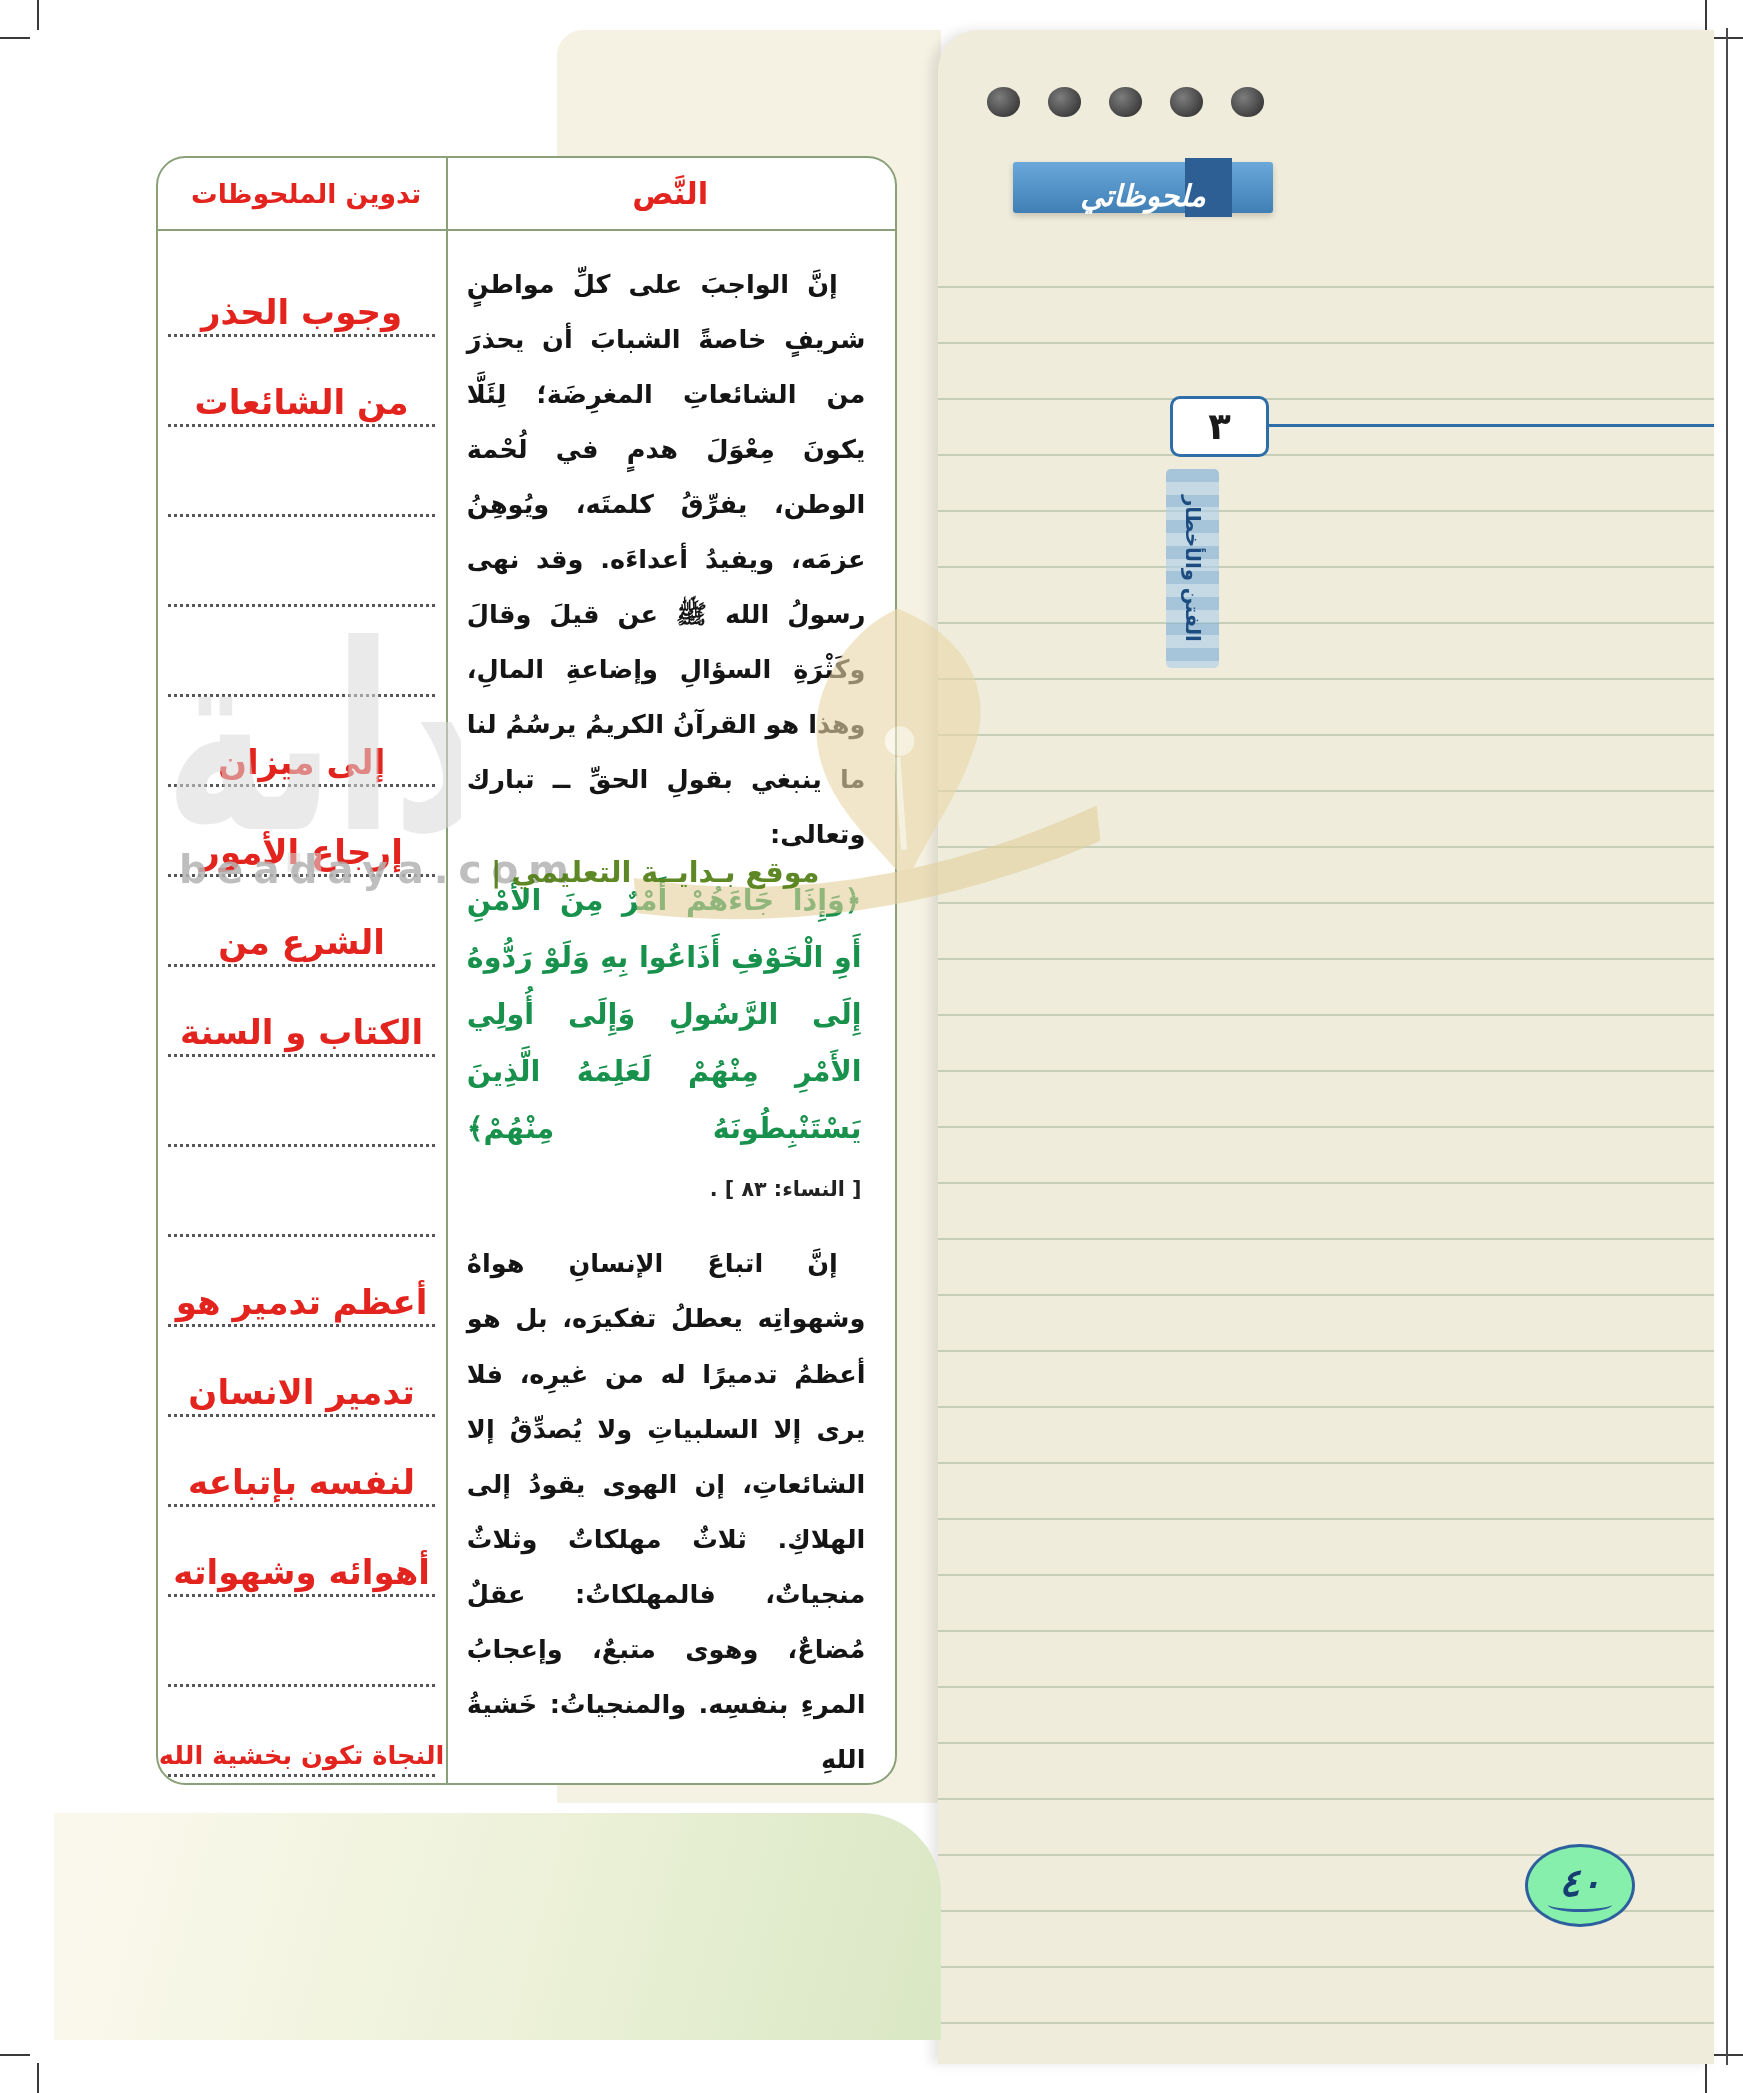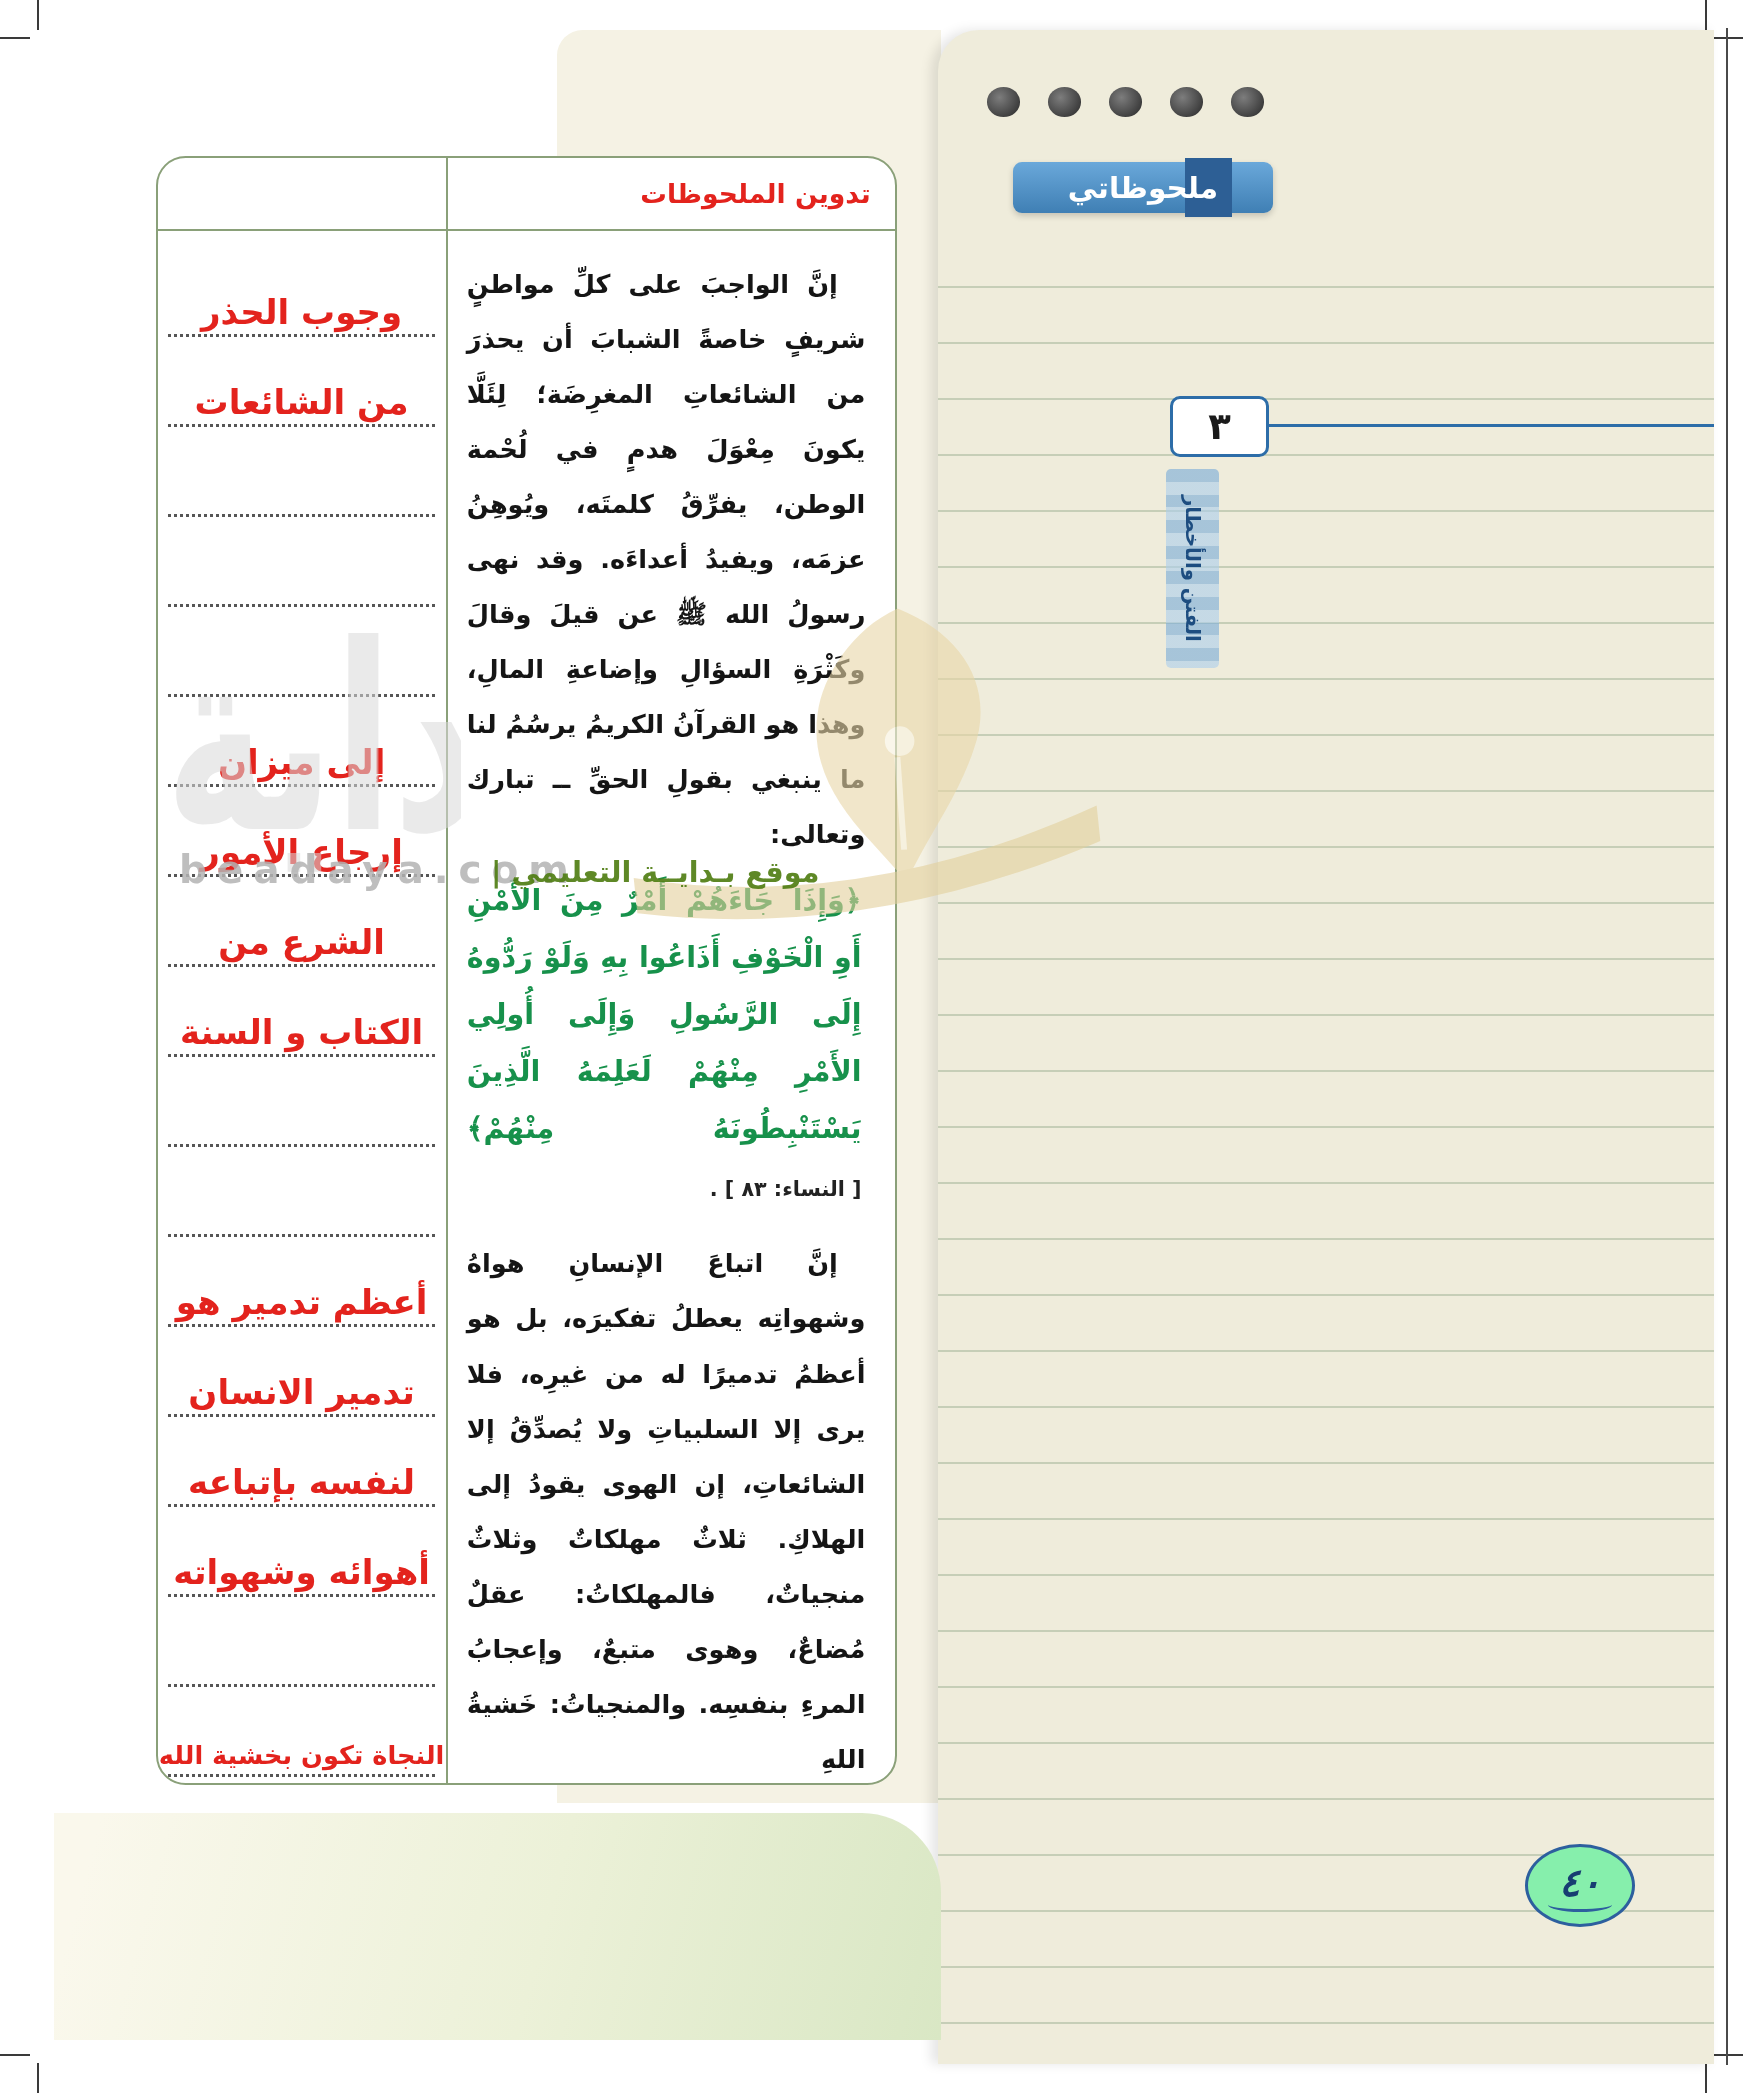--- a/index.html
+++ b/index.html
@@ -33,23 +33,24 @@
   }
   .hole {
     position:absolute; width:33px; height:29.6px; border-radius:50%;
     background:radial-gradient(circle at 38% 35%, #7d7d7d, #3c3c3c 75%);
   }
 
   
   .notes-ribbon {
     position:absolute; left:1013px; top:162px; width:260px; height:51px;
     background:linear-gradient(to bottom, #6aa8da, #3f7fb4);
-    display:flex; align-items:center; justify-content:center;
-    border-radius:9px;
+    display:flex; align-items:flex-end; justify-content:center;
+    border-radius:3px;
     box-shadow:0 3px 5.9px rgba(0,0,0,.18);
+    font-style:italic;
   }
   .notes-ribbon .fold {
     position:absolute; left:172px; top:-3.9px; width:47px; height:59px;
     background:#2d5f95;
   }
   .notes-ribbon .lbl {
     position:relative; z-index:2; color:#ffffff; font-size:29.6px; font-weight:700;
     letter-spacing:1px;
   }
 
@@ -179,20 +180,21 @@
 <div class="num-line"></div>
 <div class="num-box">٣</div>
 <div class="vert-ribbon">
   <span class="lbl">الفتن والأخطار</span>
 </div>
 
 <div class="bottom-panel"></div>
 
 <div class="main-table" dir="rtl">
   <div class="tbl-header">
+    <div class="hcell text-h">النَّص</div>
     <div class="hcell notes-h">تدوين الملحوظات</div>
   </div>
   <div class="tbl-body">
     <div class="text-col">
       <p class="para">إنَّ الواجبَ على كلِّ مواطنٍ شريفٍ خاصةً الشبابَ أن يحذرَ من الشائعاتِ المغرِضَة؛ لِئَلَّا يكونَ مِعْوَلَ هدمٍ في لُحْمة الوطن، يفرِّقُ كلمتَه، ويُوهِنُ عزمَه، ويفيدُ أعداءَه. وقد نهى رسولُ الله ﷺ عن قيلَ وقالَ وكَثْرَةِ السؤالِ وإضاعةِ المالِ، وهذا هو القرآنُ الكريمُ يرسُمُ لنا ما ينبغي بقولِ الحقِّ ــ تبارك وتعالى:</p>
       <p class="verse">
         <span>﴿وَإِذَا جَاءَهُمْ أَمْرٌ مِنَ الأَمْنِ أَوِ الْخَوْفِ أَذَاعُوا بِهِ وَلَوْ رَدُّوهُ إِلَى الرَّسُولِ وَإِلَى أُولِي الأَمْرِ مِنْهُمْ لَعَلِمَهُ الَّذِينَ يَسْتَنْبِطُونَهُ مِنْهُمْ﴾</span>
         <span class="vref">[ النساء: ٨٣ ] .</span>
       </p>
       <p class="para">إنَّ اتباعَ الإنسانِ هواهُ وشهواتِه يعطلُ تفكيرَه، بل هو أعظمُ تدميرًا له من غيرِه، فلا يرى إلا السلبياتِ ولا يُصدِّقُ إلا الشائعاتِ، إن الهوى يقودُ إلى الهلاكِ. ثلاثٌ مهلكاتٌ وثلاثٌ منجياتٌ، فالمهلكاتُ: عقلٌ مُضاعٌ، وهوى متبعٌ، وإعجابُ المرءِ بنفسِه. والمنجياتُ: خَشيةُ اللهِ</p>

